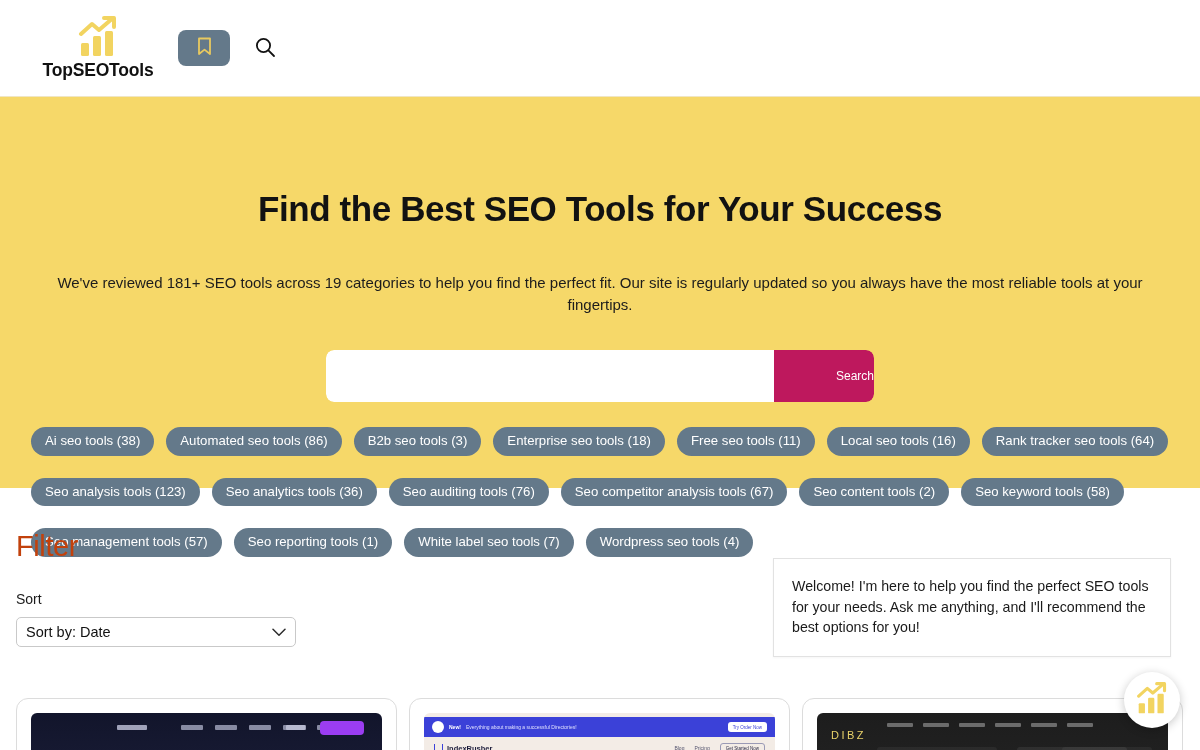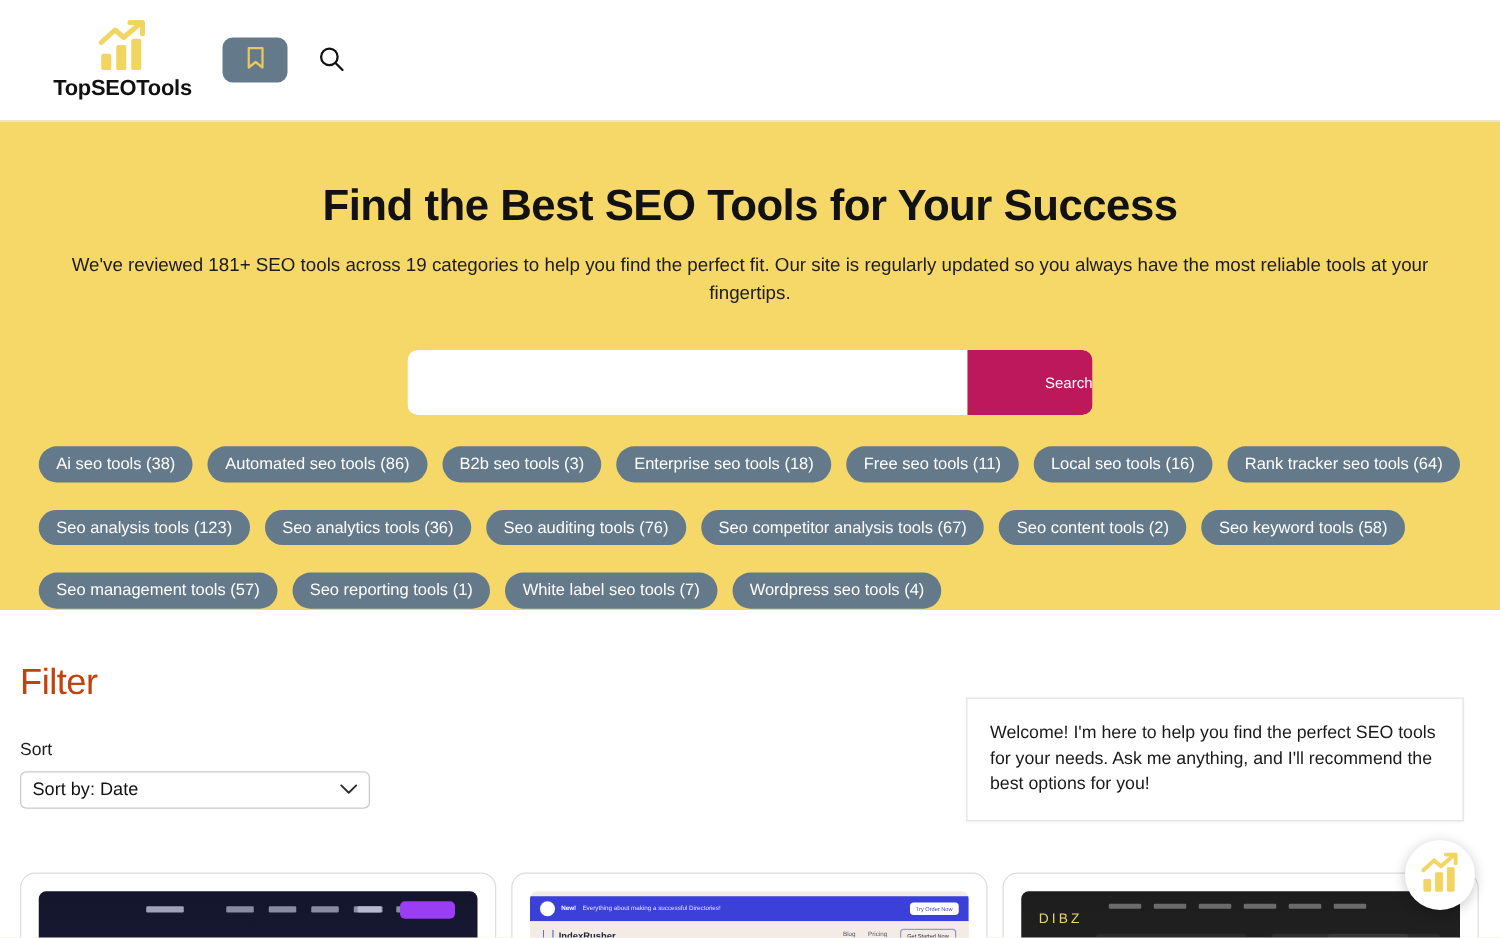--- a/index.html
+++ b/index.html
@@ -82,23 +82,24 @@
     padding: 47px 0 42px;
     height: 391px;
   }
   .hero-title {
     text-align: center;
     font-size: 35px;
     font-weight: bold;
     letter-spacing: -0.4px;
     color: #121212;
     line-height: 1.2;
+    margin-top: 44px;
   }
   .hero-sub {
-    margin: 16px auto 0;
+    margin: 42px auto 0;
     max-width: 1146px;
     text-align: center;
     font-size: 15px;
     line-height: 1.48;
     color: #1c1c1c;
     padding: 0 14px;
   }
 
   .search-row {
     margin: 34px auto 0;

